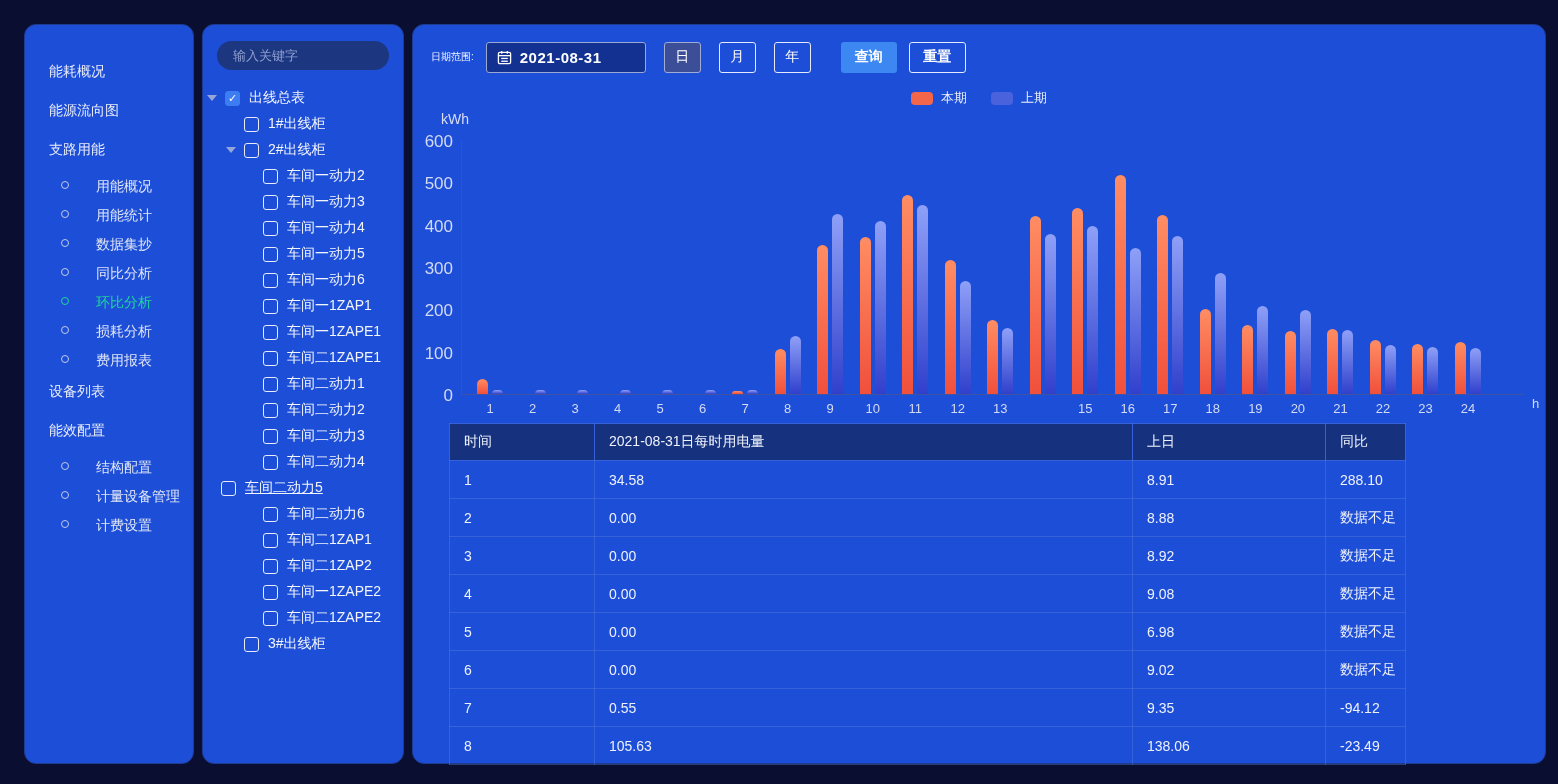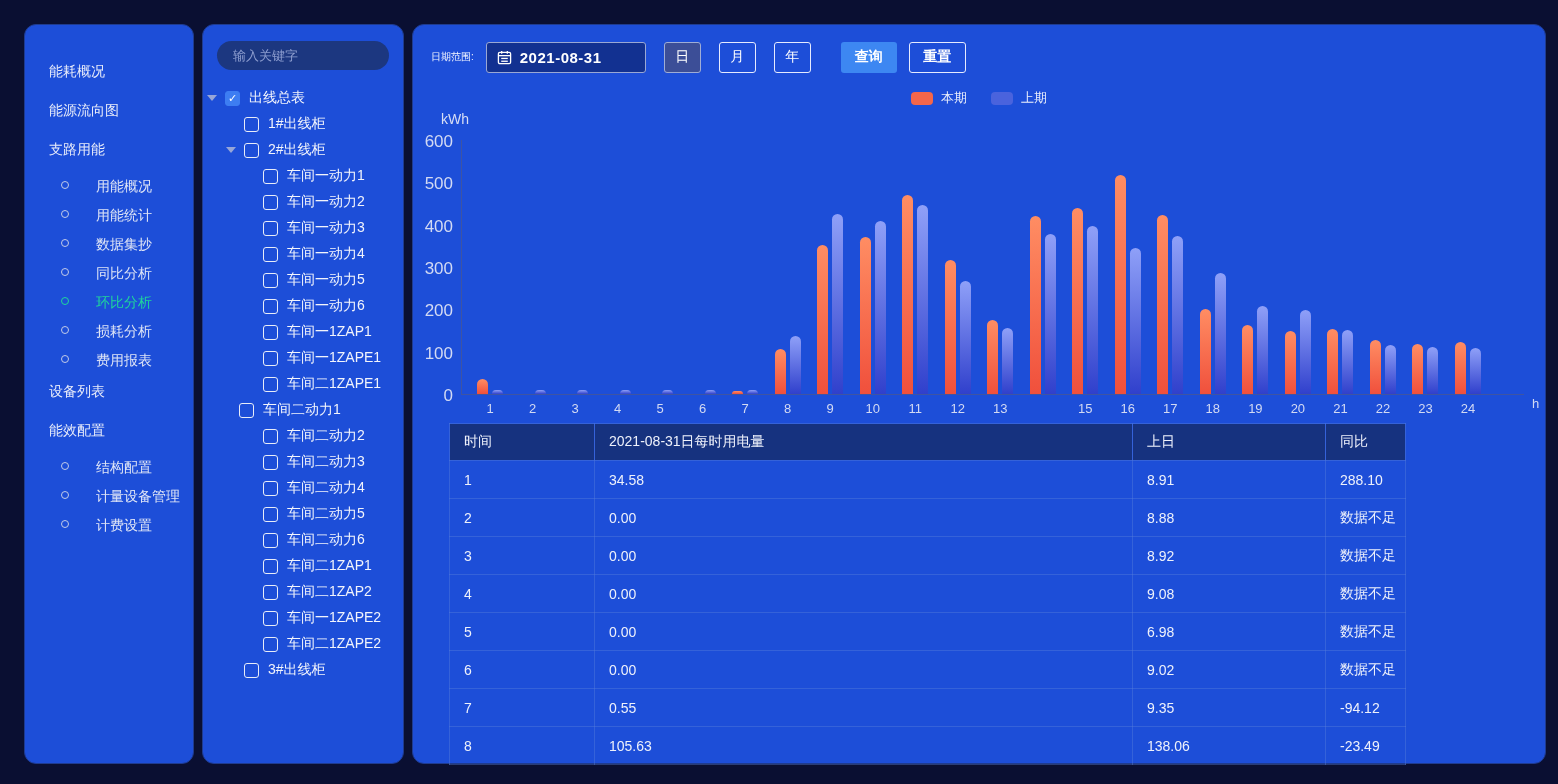--- a/index.html
+++ b/index.html
@@ -185,25 +185,20 @@
         <span>1#出线柜</span>
       </div>
       <div class="tree-row" style="padding-left: 23px;">
         <span class="tree-caret"></span>
         <span class="tree-cb"></span>
         <span>2#出线柜</span>
       </div>
       <div class="tree-row" style="padding-left: 42px;">
         <span class="tree-caret-spacer"></span>
         <span class="tree-cb"></span>
-        <span>车间一动力1</span>
-      </div>
-      <div class="tree-row" style="padding-left: 42px;">
-        <span class="tree-caret-spacer"></span>
-        <span class="tree-cb"></span>
         <span>车间一动力2</span>
       </div>
       <div class="tree-row" style="padding-left: 42px;">
         <span class="tree-caret-spacer"></span>
         <span class="tree-cb"></span>
         <span>车间一动力3</span>
       </div>
       <div class="tree-row" style="padding-left: 42px;">
         <span class="tree-caret-spacer"></span>
         <span class="tree-cb"></span>
@@ -227,41 +222,41 @@
       <div class="tree-row" style="padding-left: 42px;">
         <span class="tree-caret-spacer"></span>
         <span class="tree-cb"></span>
         <span>车间一1ZAPE1</span>
       </div>
       <div class="tree-row" style="padding-left: 42px;">
         <span class="tree-caret-spacer"></span>
         <span class="tree-cb"></span>
         <span>车间二1ZAPE1</span>
       </div>
-      <div class="tree-row" style="padding-left: 18px;">
+      <div class="tree-row" style="padding-left: 42px;">
         <span class="tree-caret-spacer"></span>
         <span class="tree-cb"></span>
         <span>车间二动力1</span>
       </div>
       <div class="tree-row" style="padding-left: 42px;">
         <span class="tree-caret-spacer"></span>
         <span class="tree-cb"></span>
         <span>车间二动力2</span>
       </div>
       <div class="tree-row" style="padding-left: 42px;">
         <span class="tree-caret-spacer"></span>
         <span class="tree-cb"></span>
         <span>车间二动力3</span>
       </div>
       <div class="tree-row" style="padding-left: 42px;">
         <span class="tree-caret-spacer"></span>
         <span class="tree-cb"></span>
         <span>车间二动力4</span>
       </div>
-      <div class="tree-row" style="padding-left: 42px;">
+      <div class="tree-row" style=" text-decoration: underline;">
         <span class="tree-caret-spacer"></span>
         <span class="tree-cb"></span>
         <span>车间二动力5</span>
       </div>
       <div class="tree-row" style="padding-left: 42px; align-items: center;">
         <span class="tree-caret-spacer"></span>
         <span class="tree-cb"></span>
         <span>车间二动力6</span>
       </div>
       <div class="tree-row" style="padding-left: 42px;">

